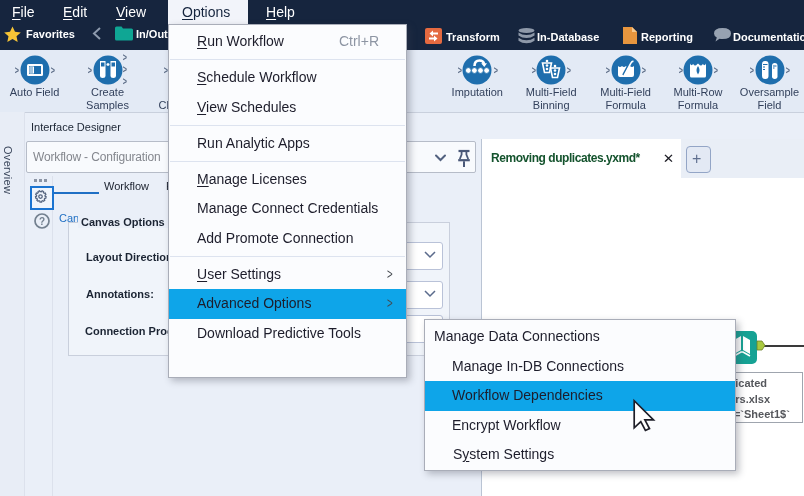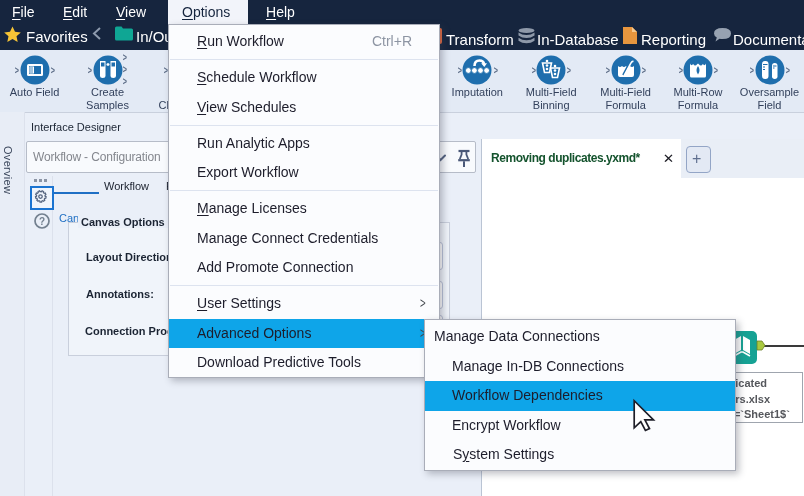--- a/index.html
+++ b/index.html
@@ -3,21 +3,21 @@
 html,body{margin:0;padding:0;}
 #root{position:relative;width:804px;height:496px;overflow:hidden;background:#EAEFF8;font-family:"Liberation Sans",sans-serif;-webkit-font-smoothing:antialiased;}
 .abs{position:absolute;}
 
 #menubar{left:0;top:0;width:804px;height:24px;background:#16253E;}
 .mbitem{position:absolute;top:0;height:24px;line-height:24px;font-size:14px;color:#FFFFFF;}
 .mbitem u{text-decoration:underline;text-underline-offset:2px;}
 #opthl{left:168px;top:0;width:80px;height:24px;background:#F2F4FA;}
 #opttext{left:182px;color:#16253E;}
 #row2{left:0;top:24px;width:804px;height:26px;background:#16253E;}
-.r2t{position:absolute;font-size:15px;color:#FFFFFF;top:31px;}
+.r2t{position:absolute;font-size:11px;color:#FFFFFF;top:31px;font-weight:bold;}
 
 #palette{left:0;top:50px;width:804px;height:62px;background:#E3EAF5;border-bottom:1px solid #C9D0DD;}
 .toolname{position:absolute;font-size:11px;line-height:12.5px;color:#33415C;text-align:center;white-space:pre;}
 .chev{position:absolute;font-size:10px;color:#5E6E88;font-weight:bold;transform:scale(.72,1);}
 
 #ovstrip{left:0;top:112px;width:24px;height:384px;background:#E8EDF6;border-right:1px solid #DCE1EC;}
 #ovtext{left:2px;top:146px;writing-mode:vertical-rl;font-size:11px;color:#39455A;letter-spacing:.3px;}
 #col2line{left:52px;top:176px;width:1px;height:320px;background:#DCE1EC;}
 #ifd{left:31px;top:121px;font-size:11px;color:#1B2433;}
 #cfgbar{left:26px;top:141px;width:448px;height:30px;background:#F8FAFD;border:1px solid #B6BCC8;border-radius:2px;}
@@ -39,21 +39,21 @@
 #tabx{left:663px;top:151px;font-size:13px;color:#1A1A22;font-weight:400;transform:scale(1.05,1);}
 #plusbtn{left:686px;top:146px;width:23px;height:25px;background:#E3E9F4;border:1.5px solid #93A5C6;border-radius:4px;}
 #plussign{left:692px;top:150px;font-size:16px;color:#5F6F8F;font-weight:400;}
 #canvas{left:482px;top:178px;width:322px;height:318px;background:#FFFFFF;}
 
 #annbox{left:660px;top:372px;width:141px;height:49px;background:#FFFFFF;border:1px solid #9FA5AE;}
 .annline{position:absolute;font-size:11px;font-weight:bold;color:#55575C;white-space:pre;}
 #wire{left:764px;top:345px;width:40px;height:2px;background:#3A3A3A;}
 
 .menu{position:absolute;background:#FBFCFE;border:1px solid #A9ADB8;box-shadow:3px 3px 7px rgba(60,65,80,0.33);z-index:30;}
-#menu1{left:168px;top:24px;width:272px;height:354px;padding-top:2px;box-sizing:border-box;}
+#menu1{left:168px;top:24px;width:239px;height:354px;padding-top:2px;box-sizing:border-box;}
 #menu2{left:424px;top:319px;width:312px;height:152px;padding-top:2px;box-sizing:border-box;}
 .mi{position:relative;height:29.5px;line-height:29.5px;font-size:14px;color:#1D1D2B;padding-left:28px;}
 .mi u{text-decoration:underline;text-underline-offset:2px;}
 .mi .sc{position:absolute;right:27px;color:#8D95A3;}
 .mi .ar{position:absolute;right:12px;top:0;color:#44494F;font-size:13px;transform:scale(.75,1.1);}
 .msep{height:1px;background:#DDE3EF;margin:2.75px 1px;}
 .mhl{background:#0ea5e9;}
 svg{position:absolute;overflow:visible;}
 </style></head>
 <body>
@@ -260,21 +260,20 @@
 <div class="annline" style="left:690px;top:392.5px">customers.xlsx</div>
 <div class="annline" style="left:706px;top:407.5px">Table=`Sheet1$`</div>
 
 <div class="menu" id="menu1">
   <div class="mi"><u>R</u>un Workflow<span class="sc">Ctrl+R</span></div>
   <div class="msep"></div>
   <div class="mi"><u>S</u>chedule Workflow</div>
   <div class="mi"><u>V</u>iew Schedules</div>
   <div class="msep"></div>
   <div class="mi">Run Analytic Apps</div>
-  <div class="mi">Export Workflow</div>
   <div class="msep"></div>
   <div class="mi"><u>M</u>anage Licenses</div>
   <div class="mi">Manage Connect Credentials</div>
   <div class="mi">Add Promote Connection</div>
   <div class="msep"></div>
   <div class="mi"><u>U</u>ser Settings<span class="ar">&gt;</span></div>
   <div class="mi mhl">Advanced Options<span class="ar">&gt;</span></div>
   <div class="mi">Download Predictive Tools</div>
 </div>
 

